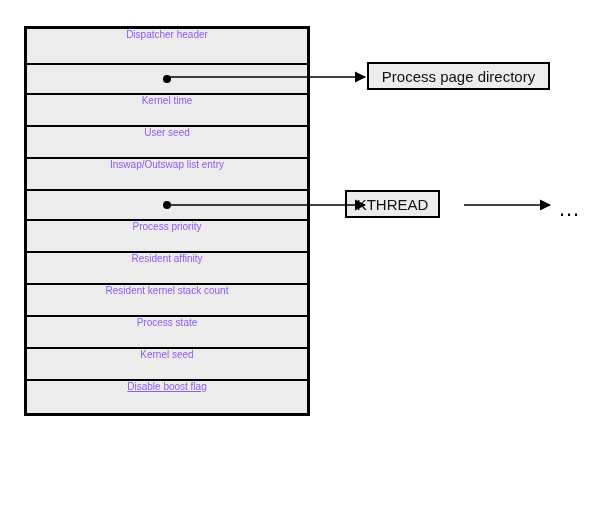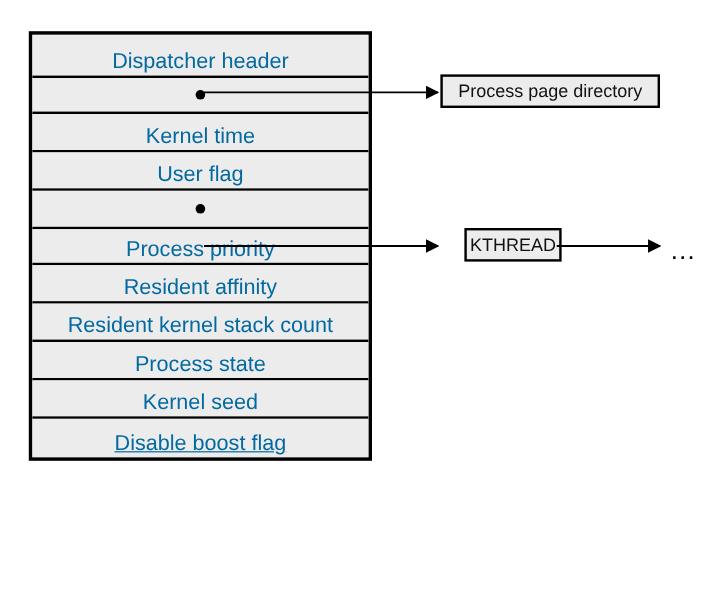--- a/index.html
+++ b/index.html
@@ -9,26 +9,26 @@
       position: absolute;
       left: 24px;
       top: 26px;
       width: 286px;
       border: 3px solid #000;
     }
     .row {
       background: #ececec;
       border-bottom: 2px solid #000;
       text-align: center;
-      font-size: 18px;
-      color: #0369a1;
+      font-size: 10px;
+      color: #8b5cf6;
       line-height: 1.2;
       height: 32px;
       display: flex;
-      align-items: flex-end;
+      align-items: flex-start;
       justify-content: center;
       position: relative;
     }
     .row:first-child { height: 36px; }
     .row:nth-child(2), .row:nth-child(6) { height: 30px; }
     .row:last-child { border-bottom: none; text-decoration: underline; }
     .dot {
       width: 8px; height: 8px;
       background: #000;
       border-radius: 50%;
@@ -44,21 +44,21 @@
       font-size: 15px;
       color: #111;
       padding: 4px 8px;
       text-align: center;
       height: 28px;
       display: flex;
       align-items: center;
       justify-content: center;
     }
     .pd { left: 367px; top: 62px; width: 183px; }
-    .kt { left: 387px; top: 190px; width: 81px; }
+    .kt { left: 345px; top: 190px; width: 95px; }
     .svg-overlay {
       position: absolute;
       left: 0; top: 0;
       width: 606px; height: 511px;
       pointer-events: none;
     }
     .ellipsis {
       position: absolute;
       left: 558px;
       top: 196px;
@@ -76,21 +76,24 @@
     <div class="row">
         <span>Dispatcher header</span>
       </div>
     <div class="row">
         <span class="dot"></span>
       </div>
     <div class="row">
         <span>Kernel time</span>
       </div>
     <div class="row">
-        <span>User flag</span>
+        <span>User seed</span>
+      </div>
+    <div class="row">
+        <span>Inswap/Outswap list entry</span>
       </div>
     <div class="row">
         <span class="dot"></span>
       </div>
     <div class="row">
         <span>Process priority</span>
       </div>
     <div class="row">
         <span>Resident affinity</span>
       </div>

